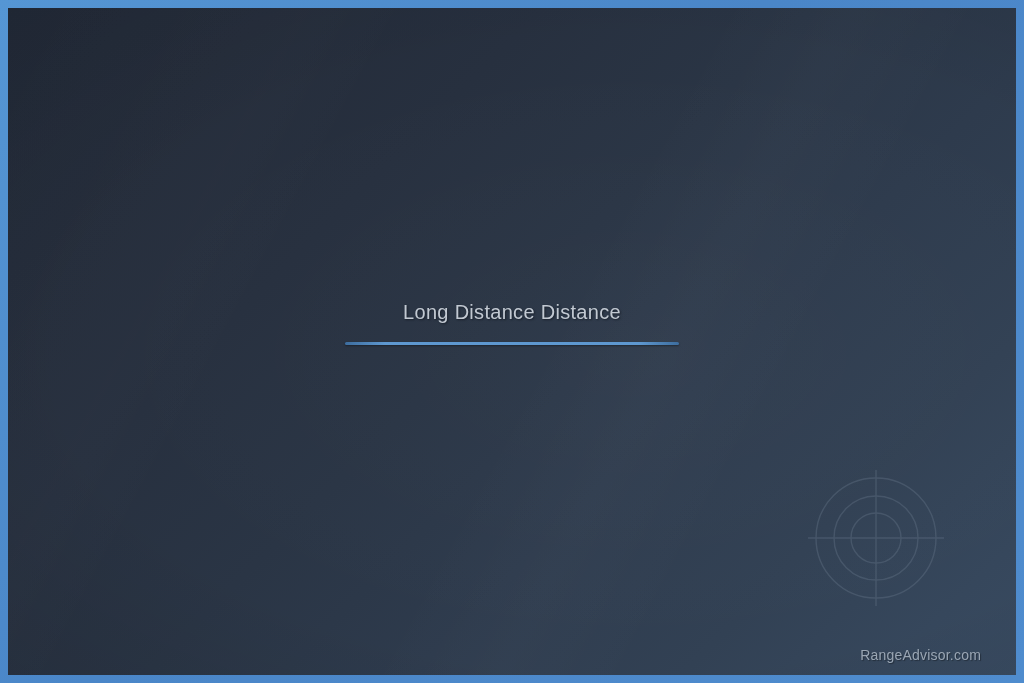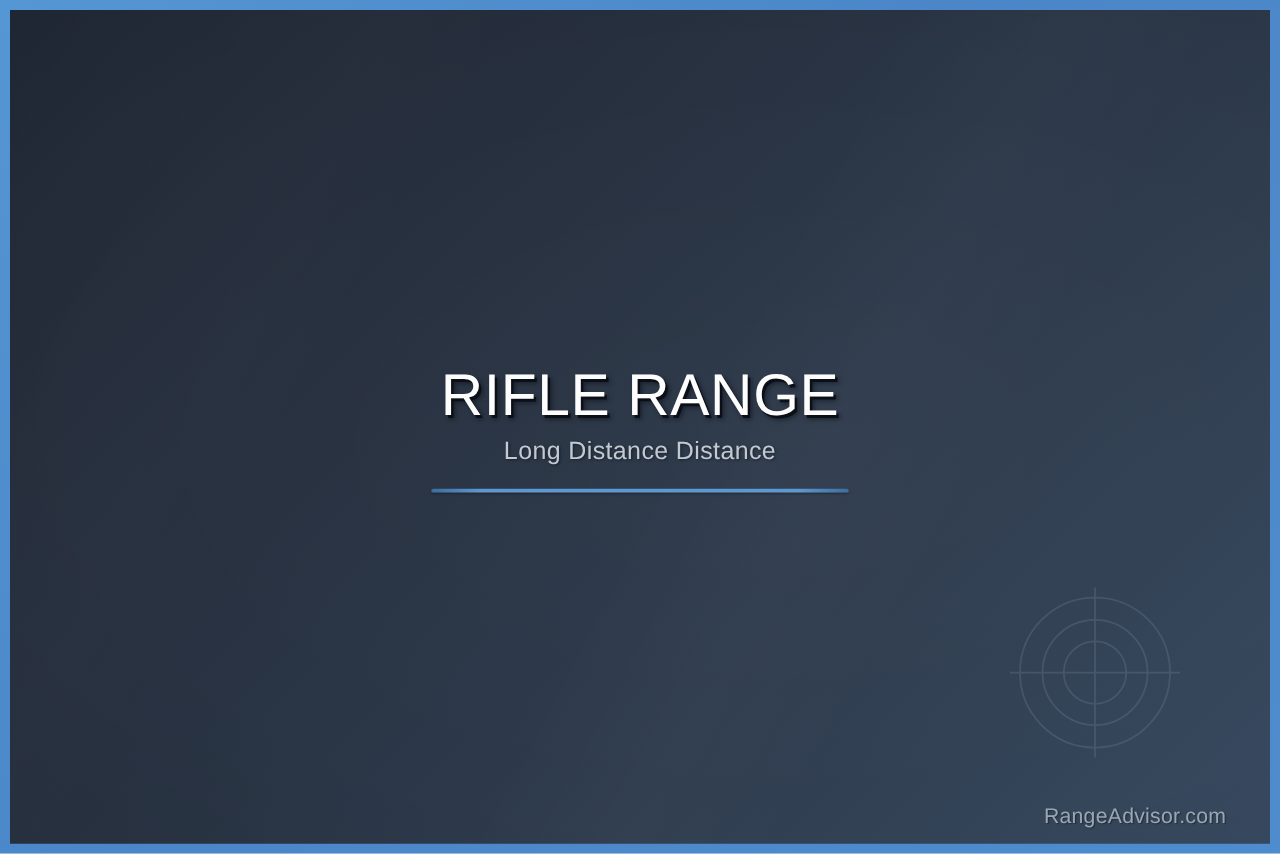--- a/index.html
+++ b/index.html
@@ -124,21 +124,21 @@
     top: 562px;
     width: 245px;
     height: 82px;
   }
 
   
   #site-watermark {
     position: absolute;
     right: 35px;
     bottom: 12px;
-    font-size: 17px;
+    font-size: 14px;
     color: #9aa6b4;
     letter-spacing: 0.2px;
     text-shadow: 1px 1px 1px rgba(0,0,0,0.35);
     margin-top: 17px;
   }
 </style>
 </head>
 <body>
 
 <div id="slide-frame">
@@ -153,21 +153,20 @@
           <circle cx="70" cy="70" r="25"></circle>
           <circle cx="70" cy="70" r="42"></circle>
           <circle cx="70" cy="70" r="60"></circle>
           <line x1="70" y1="2" x2="70" y2="138"></line>
           <line x1="2" y1="70" x2="138" y2="70"></line>
         </g>
       </svg>
     </div>
 
     <div id="title-block">
-      <h1 id="slide-title">RIFLE RANGE</h1>
       <p id="slide-subtitle">Long Distance Distance</p>
       <div id="title-accent-rule"></div>
     </div>
 
 
     <div id="site-watermark">RangeAdvisor.com</div>
 
   </div>
 </div>
 

